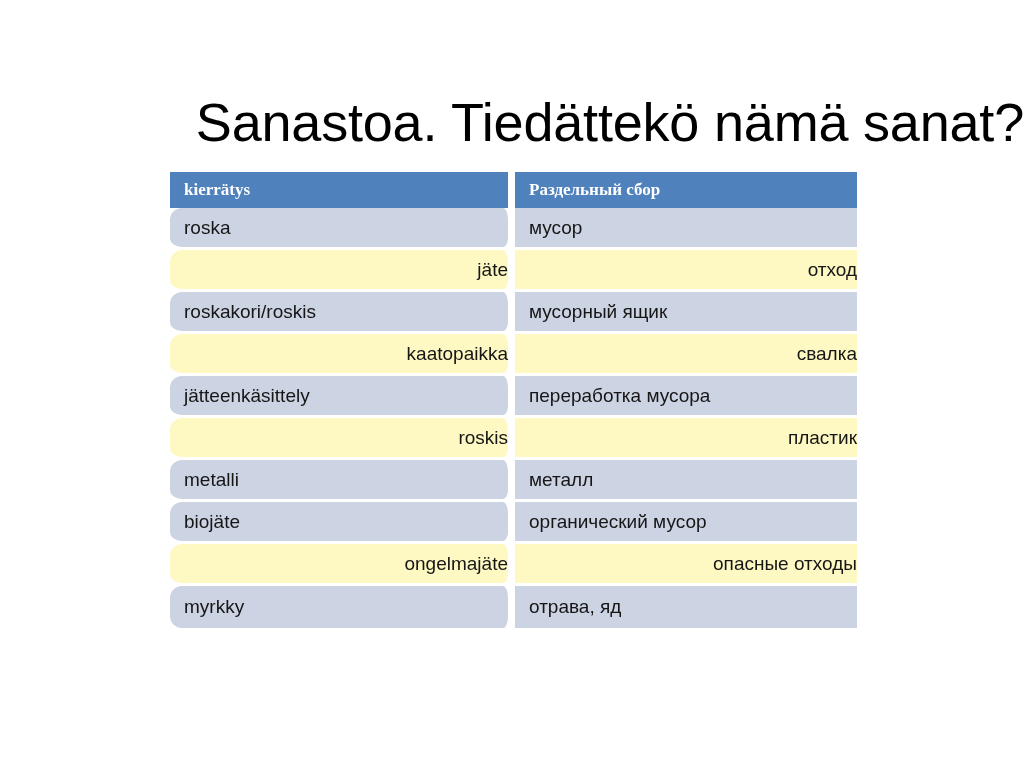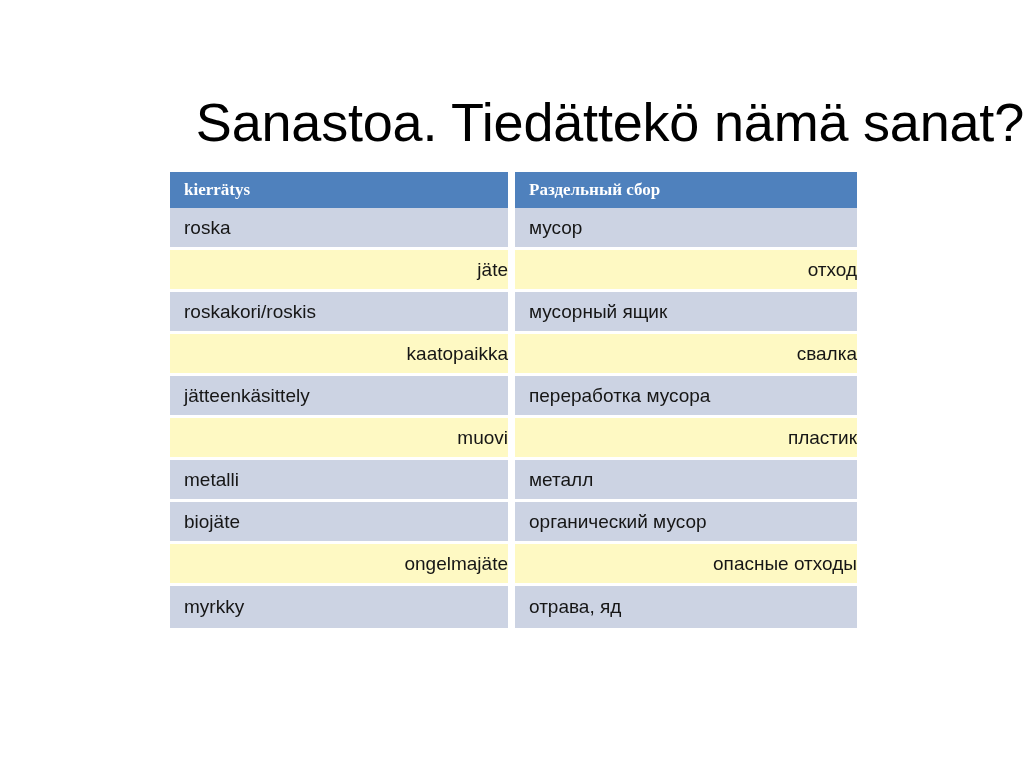--- a/index.html
+++ b/index.html
@@ -82,20 +82,21 @@
     height: 42px;
     font-size: 19px;
     color: #161616;
     padding: 0 0 0 14px;
     box-sizing: border-box;
     border-bottom: 3px solid #ffffff;
     font-weight: 400;
   }
   .vocab-table tbody td.cell-fi {
     border-right: 7px solid #ffffff;
+    border-radius: 12px;
   }
   .vocab-table tbody tr.band-dark td {
     background: #ccd3e3;
   }
   .vocab-table tbody tr.band-light td {
     background: #fef9c3;
     text-align: right;
   }
   .vocab-table tbody tr:last-child td {
     border-bottom: none;
@@ -134,21 +135,21 @@
       </tr>
       <tr class="band-light">
         <td class="cell-fi">kaatopaikka</td>
         <td class="cell-ru">свалка</td>
       </tr>
       <tr class="band-dark">
         <td class="cell-fi">jätteenkäsittely</td>
         <td class="cell-ru">переработка мусора</td>
       </tr>
       <tr class="band-light">
-        <td class="cell-fi">muovi</td>
+        <td class="cell-fi">roskis</td>
         <td class="cell-ru">пластик</td>
       </tr>
       <tr class="band-dark">
         <td class="cell-fi">metalli</td>
         <td class="cell-ru">металл</td>
       </tr>
       <tr class="band-dark">
         <td class="cell-fi">biojäte</td>
         <td class="cell-ru">органический мусор</td>
       </tr>

